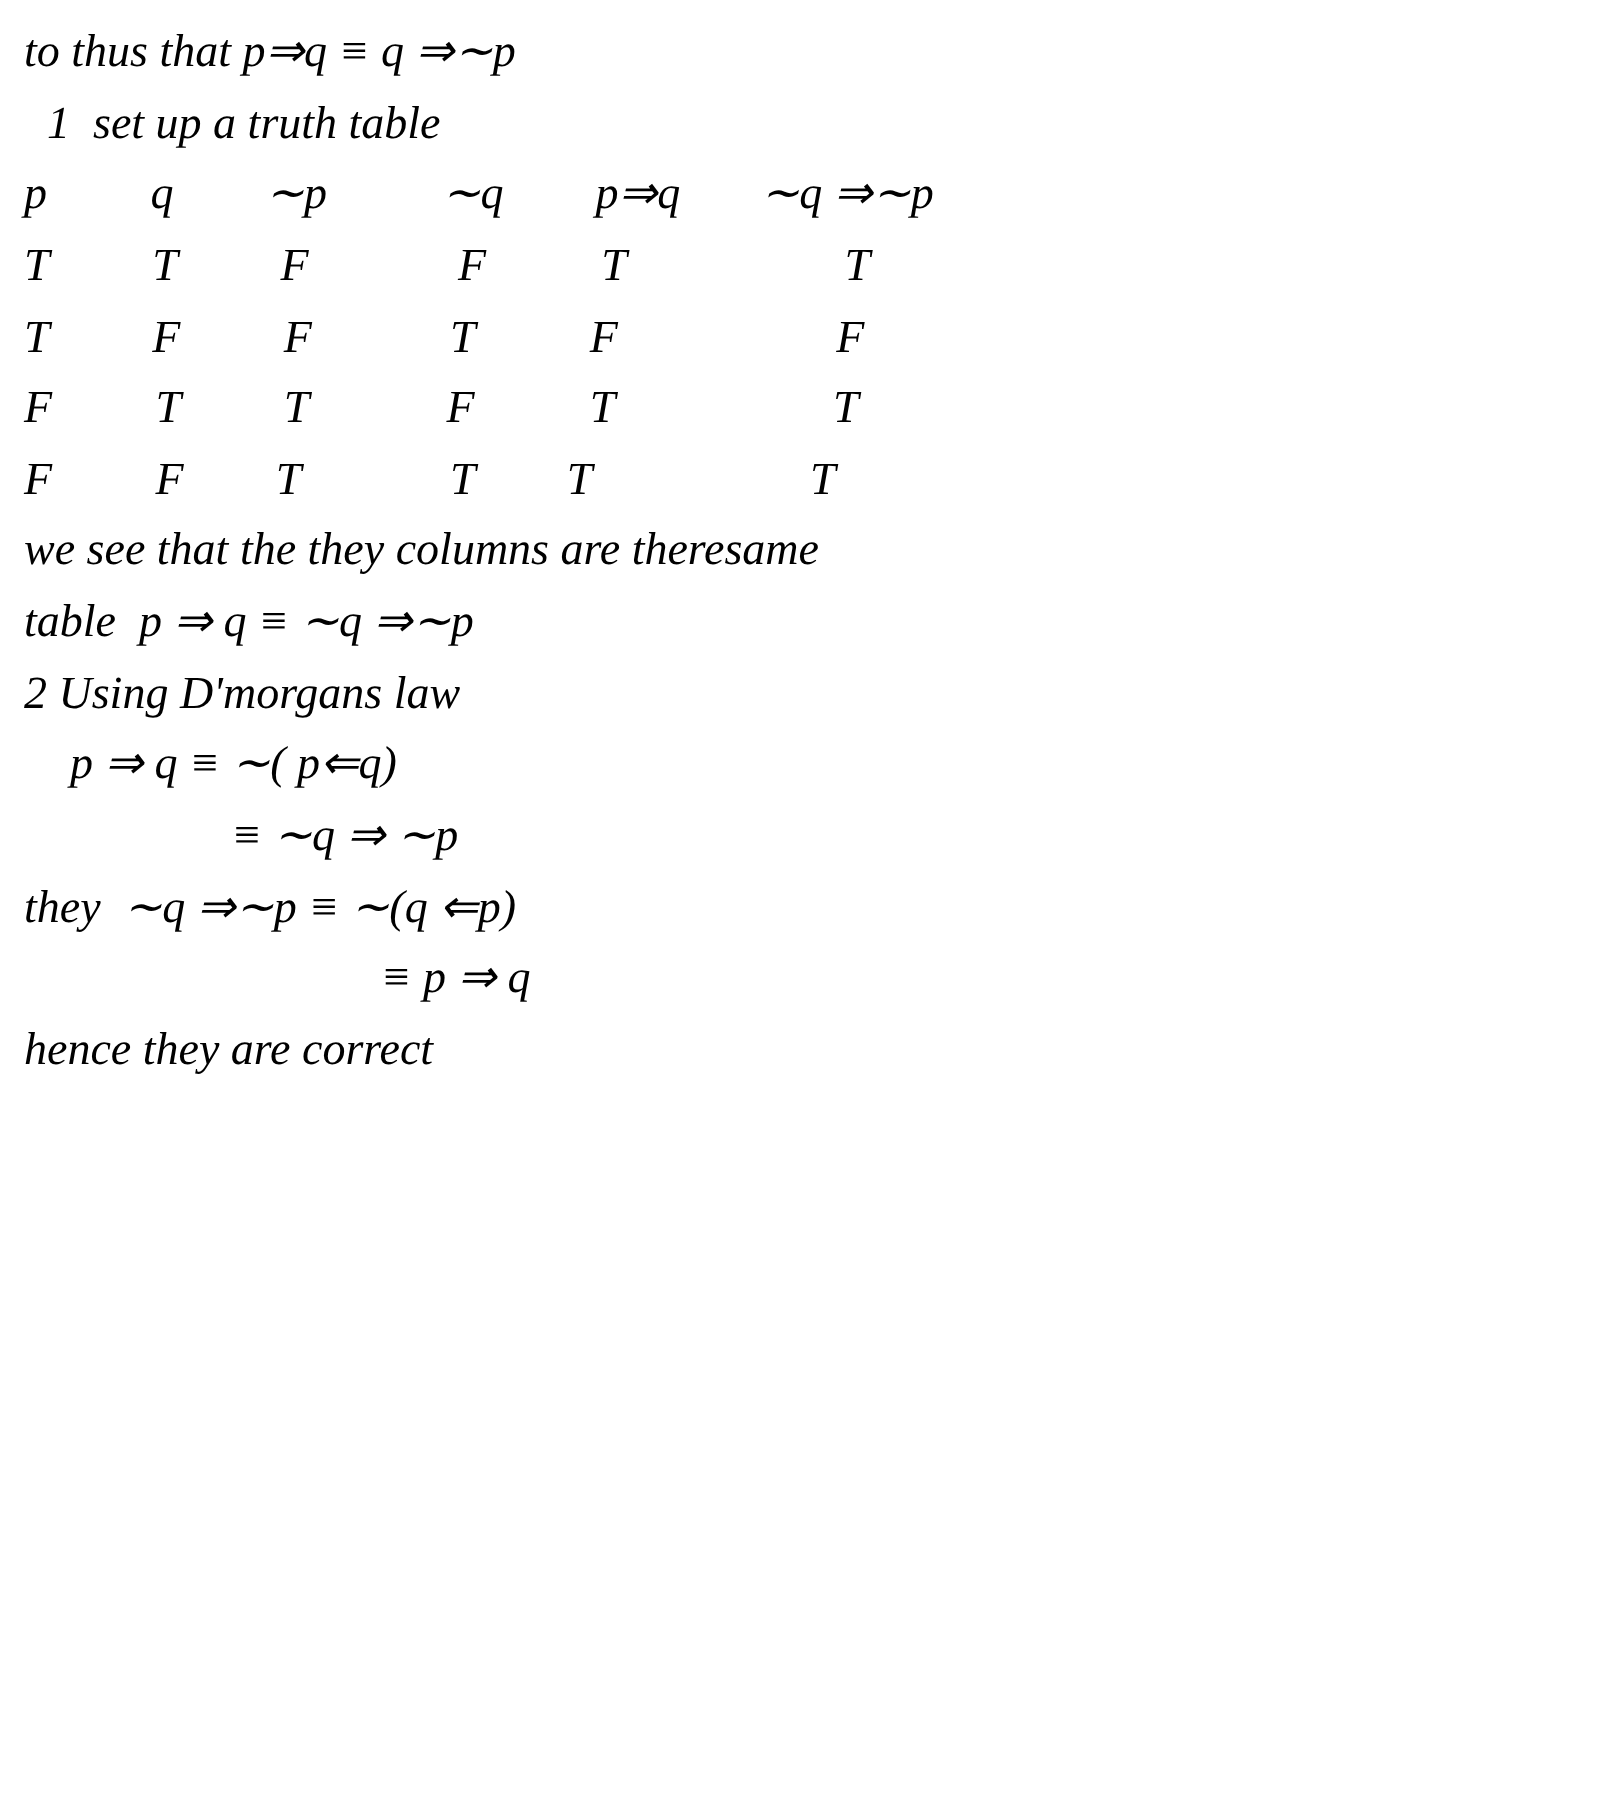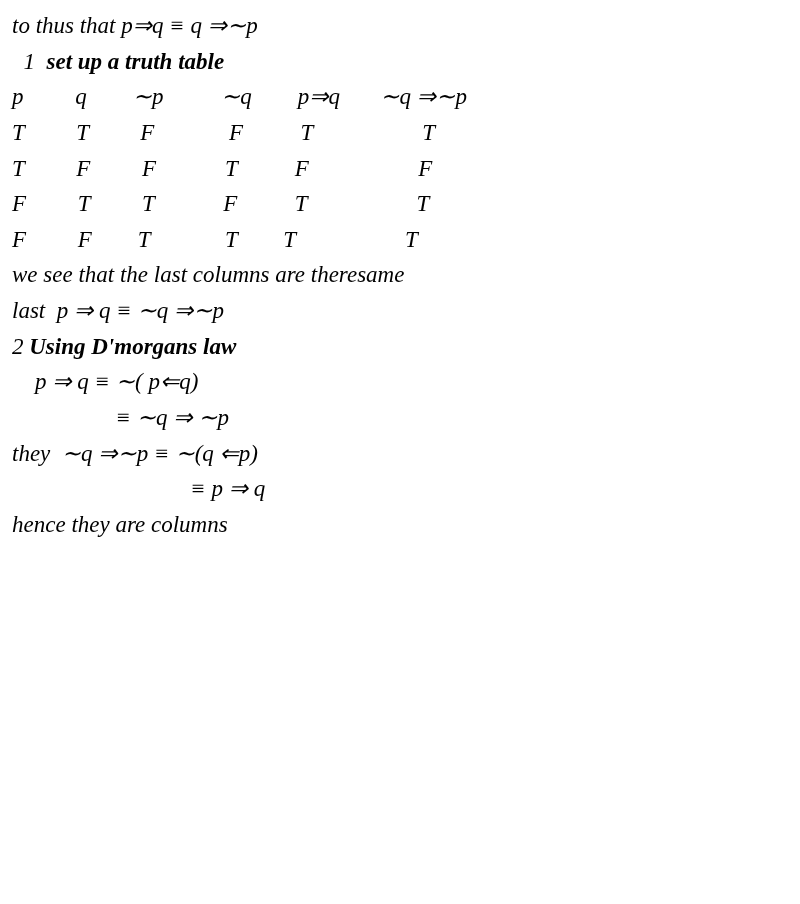--- a/index.html
+++ b/index.html
@@ -11,33 +11,33 @@
       line-height: 1.55;
       color: #000;
       background: #fff;
       width: 800px;
       box-sizing: border-box;
     }
     .line {
       white-space: pre;
     }
     .bold {
-      font-weight: bold;
+      font-weight: normal;
     }
   </style>
 </head>
 <body>
 
 <div class="line">to thus that p⇒q ≡ q ⇒∼p</div>
 <div class="line"><span>  1  </span><span class="bold">set up a truth table</span></div>
 <div class="line">p         q        ∼p          ∼q        p⇒q       ∼q ⇒∼p</div>
 <div class="line">T         T         F             F          T                   T</div>
 <div class="line">T         F         F            T          F                   F</div>
 <div class="line">F         T         T            F          T                   T</div>
 <div class="line">F         F        T             T        T                   T</div>
-<div class="line">we see that the last columns are theresame</div>
-<div class="line">last  p ⇒ q ≡ ∼q ⇒∼p</div>
+<div class="line">we see that the they columns are theresame</div>
+<div class="line">table  p ⇒ q ≡ ∼q ⇒∼p</div>
 <div class="line"><span>2 </span><span class="bold">Using D'morgans law</span></div>
 <div class="line">    p ⇒ q ≡ ∼( p⇐q)</div>
 <div class="line">                  ≡ ∼q ⇒ ∼p</div>
 <div class="line">they  ∼q ⇒∼p ≡ ∼(q ⇐p)</div>
 <div class="line">                               ≡ p ⇒ q</div>
-<div class="line">hence they are columns</div>
+<div class="line">hence they are correct</div>
 
 </body></html>

